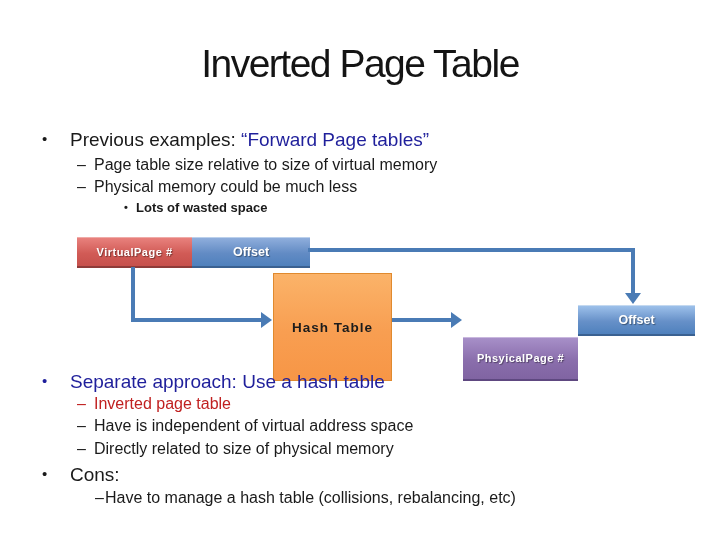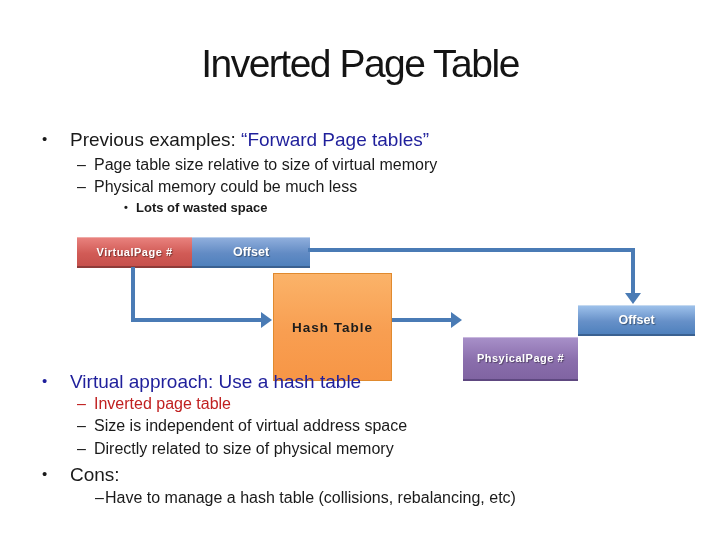--- a/index.html
+++ b/index.html
@@ -144,29 +144,29 @@
       <span>Phsyical</span>
       <span>Page #</span>
     </div>
     <div class="dbox box-blue-right">
       <span>Offset</span>
     </div>
   </div>
 
   <div class="line l1 navy" style="top:371px">
     <span class="marker m-l1">•</span>
-    <span class="txt t-l1">Virtual approach: Use a hash table</span>
+    <span class="txt t-l1">Separate approach: Use a hash table</span>
   </div>
   <div class="line l2 red" style="top:395px">
     <span class="marker m-l2">–</span>
     <span class="txt t-l2">Inverted page table</span>
   </div>
   <div class="line l2" style="top:417px">
     <span class="marker m-l2">–</span>
-    <span class="txt t-l2">Size is independent of virtual address space</span>
+    <span class="txt t-l2">Have is independent of virtual address space</span>
   </div>
   <div class="line l2" style="top:440px">
     <span class="marker m-l2">–</span>
     <span class="txt t-l2">Directly related to size of physical memory</span>
   </div>
   <div class="line l1" style="top:464px">
     <span class="marker m-l1">•</span>
     <span class="txt t-l1">Cons:</span>
   </div>
   <div class="line l2" style="top:489px">

